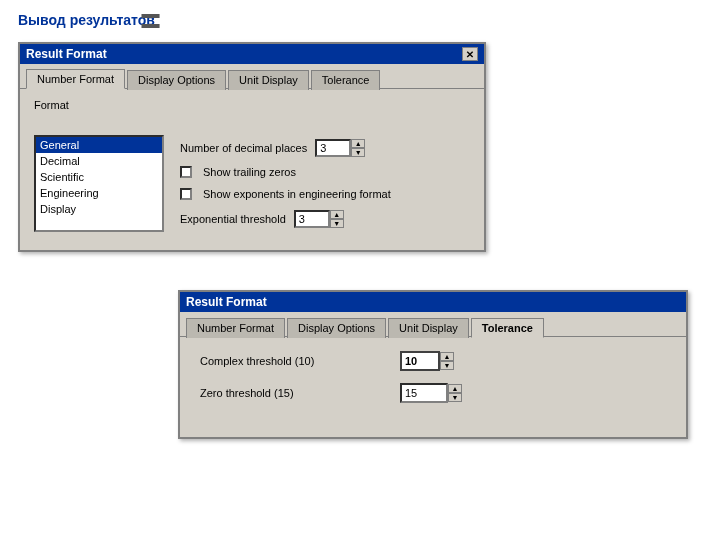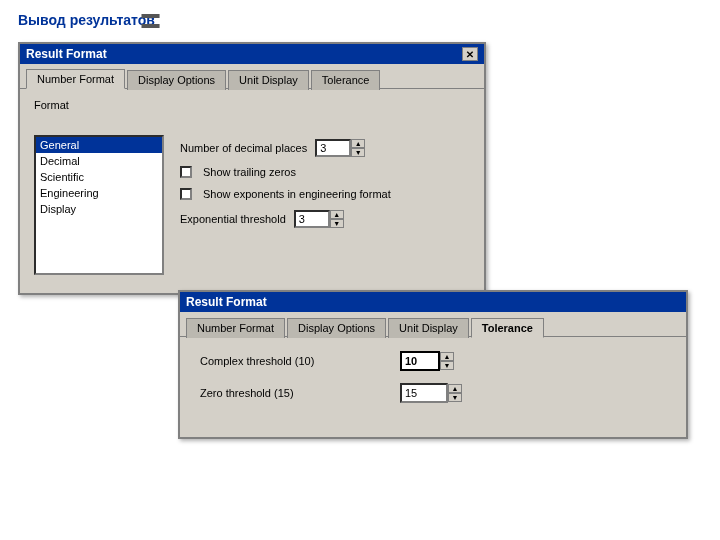--- a/index.html
+++ b/index.html
@@ -111,21 +111,21 @@
       color: #000;
     }
 
     .content-row {
       display: flex;
       gap: 16px;
     }
 
     .format-list-box {
       width: 130px;
-      height: 140px;
+      height: 97px;
       border: 2px inset #808080;
       background: white;
       overflow: hidden;
     }
 
     .list-item {
       padding: 2px 4px;
       font-size: 11px;
       cursor: pointer;
       color: #000;
@@ -251,21 +251,21 @@
 
     .threshold-label {
       font-size: 11px;
       color: #000;
       width: 200px;
     }
 
     .spinner-input-highlight {
       width: 40px;
       height: 20px;
-      border: 2px solid #000000;
+      border: 2px solid #404040;
       background: white;
       font-size: 11px;
       text-align: left;
       padding-left: 3px;
       font-weight: bold;
     }
 
     .spinner-input-normal {
       width: 48px;
       height: 20px;

